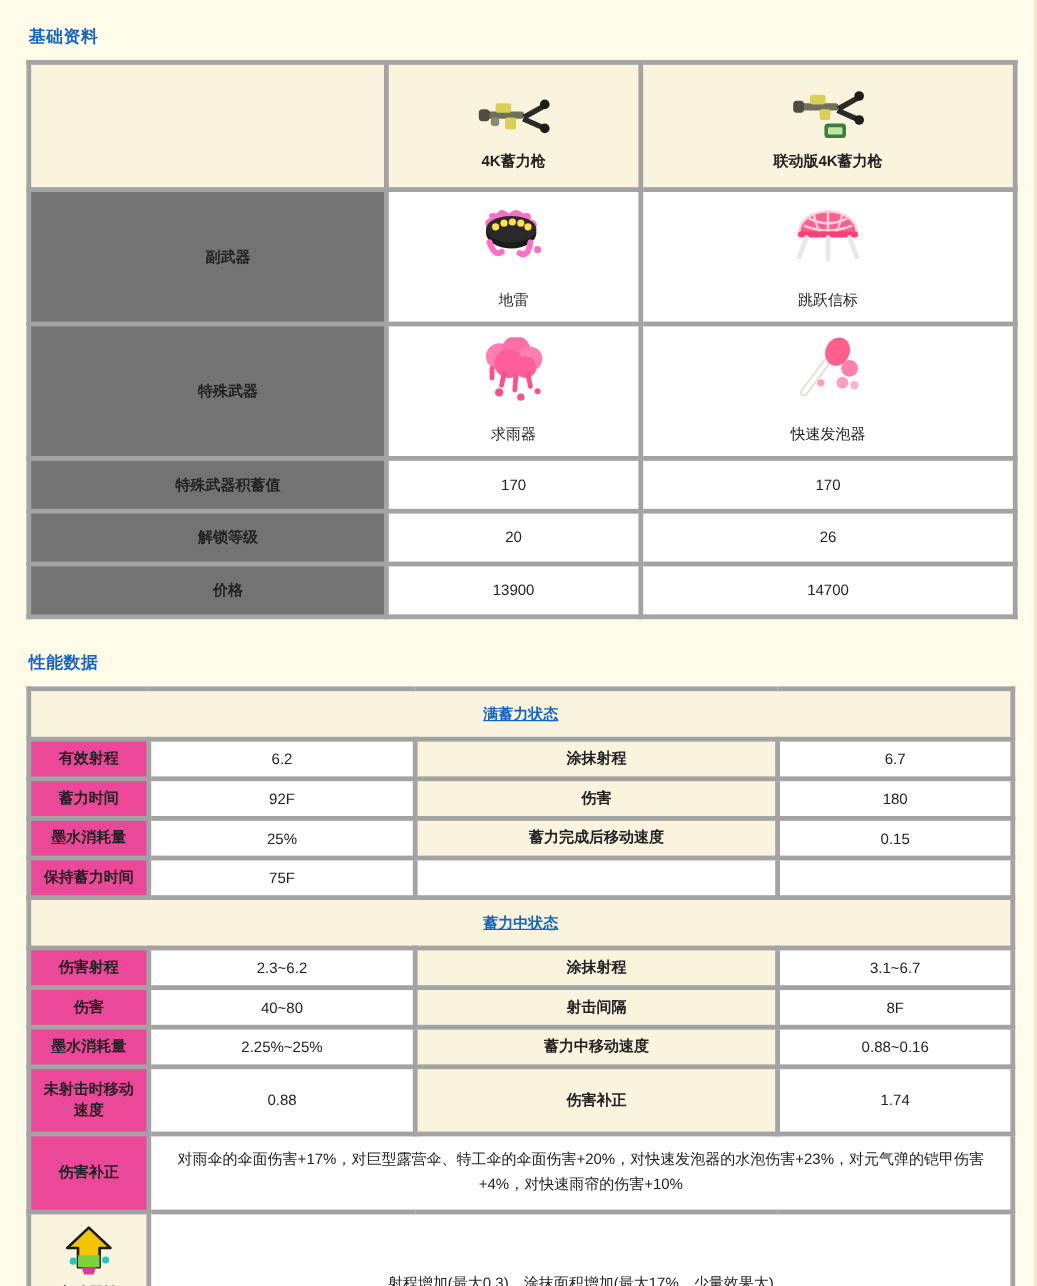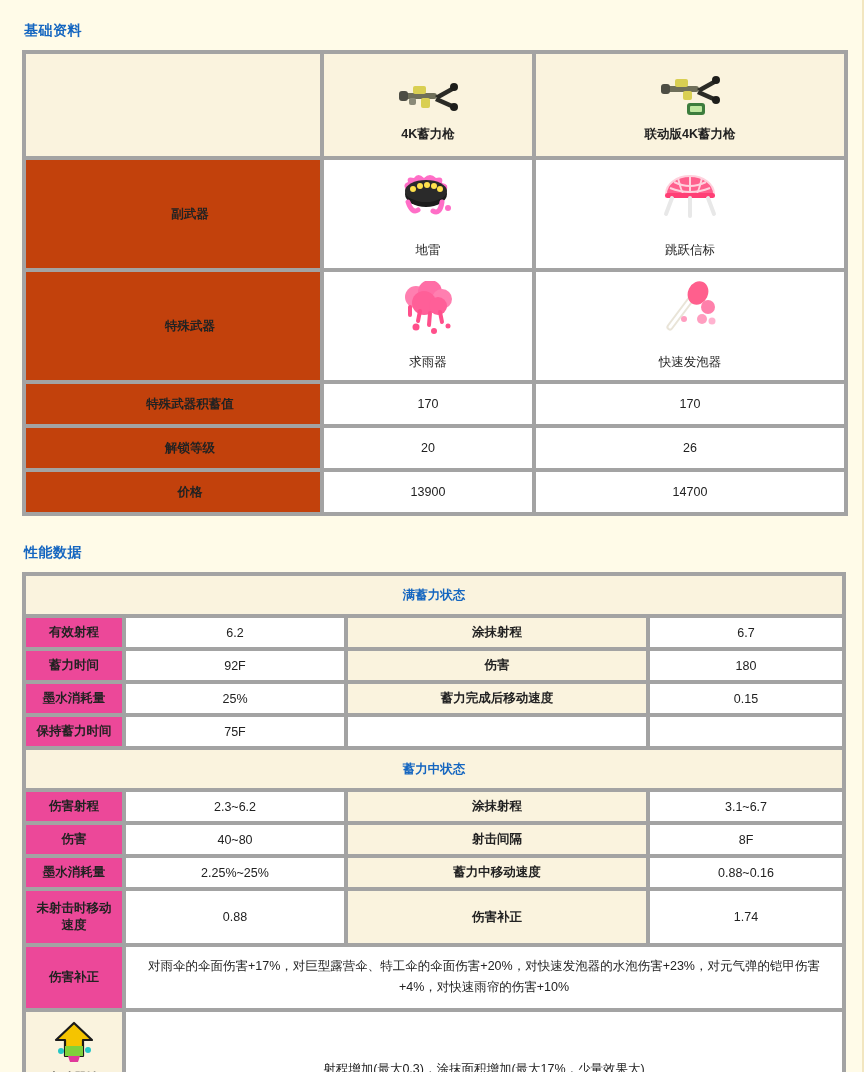--- a/index.html
+++ b/index.html
@@ -53,21 +53,21 @@
   
   .basic col.c0 { width: 298px; }
   .basic col.c1 { width: 212px; }
   .basic col.c2 { width: 312px; }
   .basic .hdr-cell {
     background: #faf3de;
     font-weight: bold;
     height: 90px;
   }
   .basic .rowlabel {
-    background: #c2410c;
+    background: #737373;
     font-weight: bold;
     padding-left: 40px;
   }
   .basic .weapon-name {
     font-size: 12.5px;
     font-weight: bold;
     margin-top: 6px;
   }
   .basic .sub-name {
     font-size: 12.5px;
@@ -86,20 +86,21 @@
   .perf col.p0 { width: 100px; }
   .perf col.p1 { width: 222px; }
   .perf col.p2 { width: 302px; }
   .perf col.p3 { width: 196px; }
   .perf .band {
     background: #faf3de;
     color: #1566c0;
     font-weight: bold;
     font-size: 12.5px;
     height: 26px;
+    text-decoration: underline;
   }
   .perf .lbl {
     background: #ec4899;
     font-weight: bold;
   }
   .perf .lbl2 {
     background: #faf3de;
     font-weight: bold;
   }
   .perf tr { height: 28px; }

